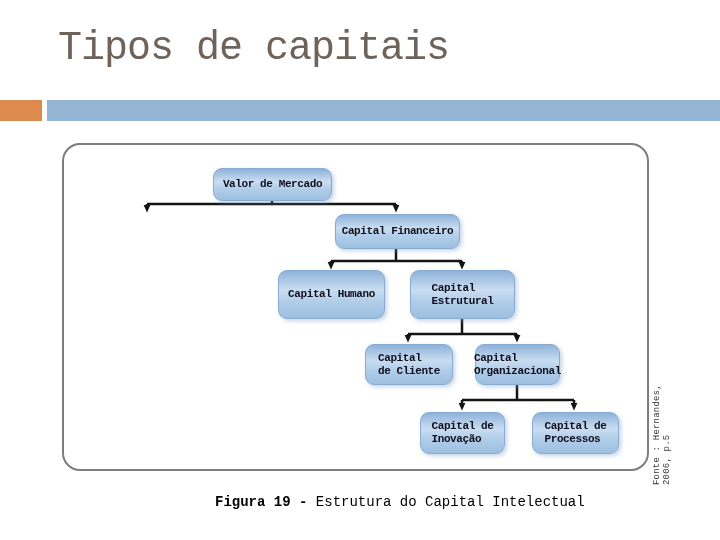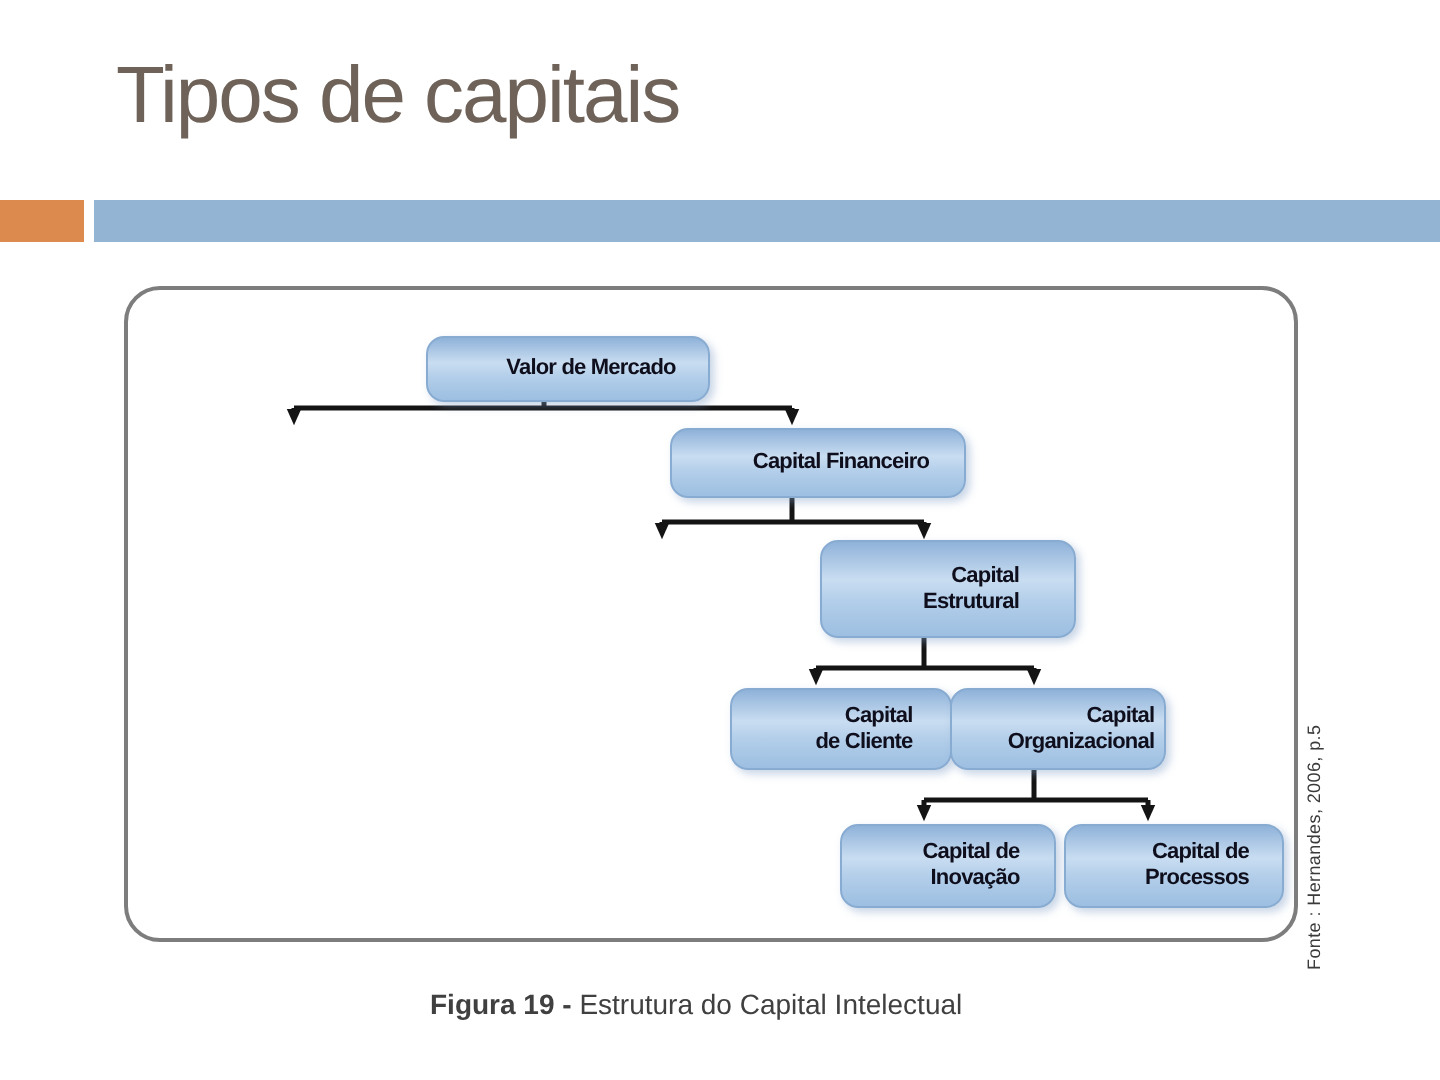--- a/index.html
+++ b/index.html
@@ -1,40 +1,40 @@
 <!DOCTYPE html>
 <html><head>
 <meta charset="utf-8">
 <style>
   html,body{margin:0;padding:0;background:#fff;}
   .slide{position:relative;width:720px;height:540px;background:#ffffff;overflow:hidden;
-         font-family:Liberation Sans, sans-serif;}
+         font-family:Liberation Mono, monospace;}
   .title{position:absolute;left:58px;top:26px;font-size:40px;letter-spacing:-1px;
          color:#6e6259;white-space:nowrap;}
   .bar-orange{position:absolute;left:0;top:100px;width:42px;height:21px;background:#dd8a4e;}
   .bar-blue{position:absolute;left:47px;top:100px;width:673px;height:21px;background:#94b4d4;}
   .card{position:absolute;left:62px;top:143px;width:583px;height:324px;background:#ffffff;
         border:2px solid #7d7d7d;border-radius:18px;}
   svg.connectors{position:absolute;left:0;top:0;width:720px;height:540px;pointer-events:none;}
   .node{position:absolute;display:flex;align-items:center;justify-content:center;
-        text-align:right;white-space:pre-line;font-weight:bold;font-size:11px;
+        text-align:left;white-space:pre-line;font-weight:bold;font-size:11px;
         letter-spacing:-0.4px;line-height:1.18;color:#0e0e1c;
         background:linear-gradient(180deg,#8fb2d9 0%,#c9ddf1 40%,#b1cde9 65%,#9dbfe1 100%);
         border:1px solid #88abd1;border-radius:9px;
-        box-shadow:2px 2px 4px rgba(130,160,200,.45);padding-left:23px;}
+        box-shadow:2px 2px 4px rgba(130,160,200,.45);}
   #n-vm {left:213px;top:168px;width:117px;height:31px;}
   #n-cf {left:86px; top:214px;width:122px;height:33px;}
   #n-ci {left:335px;top:214px;width:123px;height:33px;}
   #n-ch {left:278px;top:270px;width:105px;height:47px;}
   #n-ce {left:410px;top:270px;width:103px;height:47px;}
   #n-cc {left:365px;top:344px;width:86px; height:39px;}
   #n-co {left:475px;top:344px;width:83px; height:39px;}
   #n-cin{left:420px;top:412px;width:83px; height:40px;}
   #n-cp {left:532px;top:412px;width:85px; height:40px;}
-  .caption{position:absolute;left:215px;top:494px;font-size:14px;color:#404040;white-space:nowrap;}
+  .caption{position:absolute;left:215px;top:494px;font-size:14px;color:#000000;white-space:nowrap;}
   .caption .b{font-weight:bold;}
   .source{position:absolute;left:652px;top:353px;height:132px;writing-mode:vertical-rl;
           transform:rotate(180deg);font-size:9px;color:#3a3a3a;letter-spacing:.2px;}
 </style>
 </head>
 <body>
 
 <div class="slide">
 
   <div class="title">Tipos de capitais</div>
@@ -65,20 +65,21 @@
       <line x1="517" y1="334" x2="517" y2="339" marker-end="url(#arw)"></line>
 
       <path d="M517,383 L517,400 M462,400 L574,400"></path>
       <line x1="462" y1="400" x2="462" y2="407" marker-end="url(#arw)"></line>
       <line x1="574" y1="400" x2="574" y2="407" marker-end="url(#arw)"></line>
     </g>
   </svg>
 
   <div class="node" id="n-vm">Valor de Mercado</div>
   <div class="node" id="n-ci">Capital Financeiro</div>
+  <div class="node" id="n-ch">Capital Humano</div>
   <div class="node" id="n-ce">Capital
 Estrutural</div>
   <div class="node" id="n-cc">Capital
 de Cliente</div>
   <div class="node" id="n-co">Capital
 Organizacional</div>
   <div class="node" id="n-cin">Capital de
 Inovação</div>
   <div class="node" id="n-cp">Capital de
 Processos</div>

